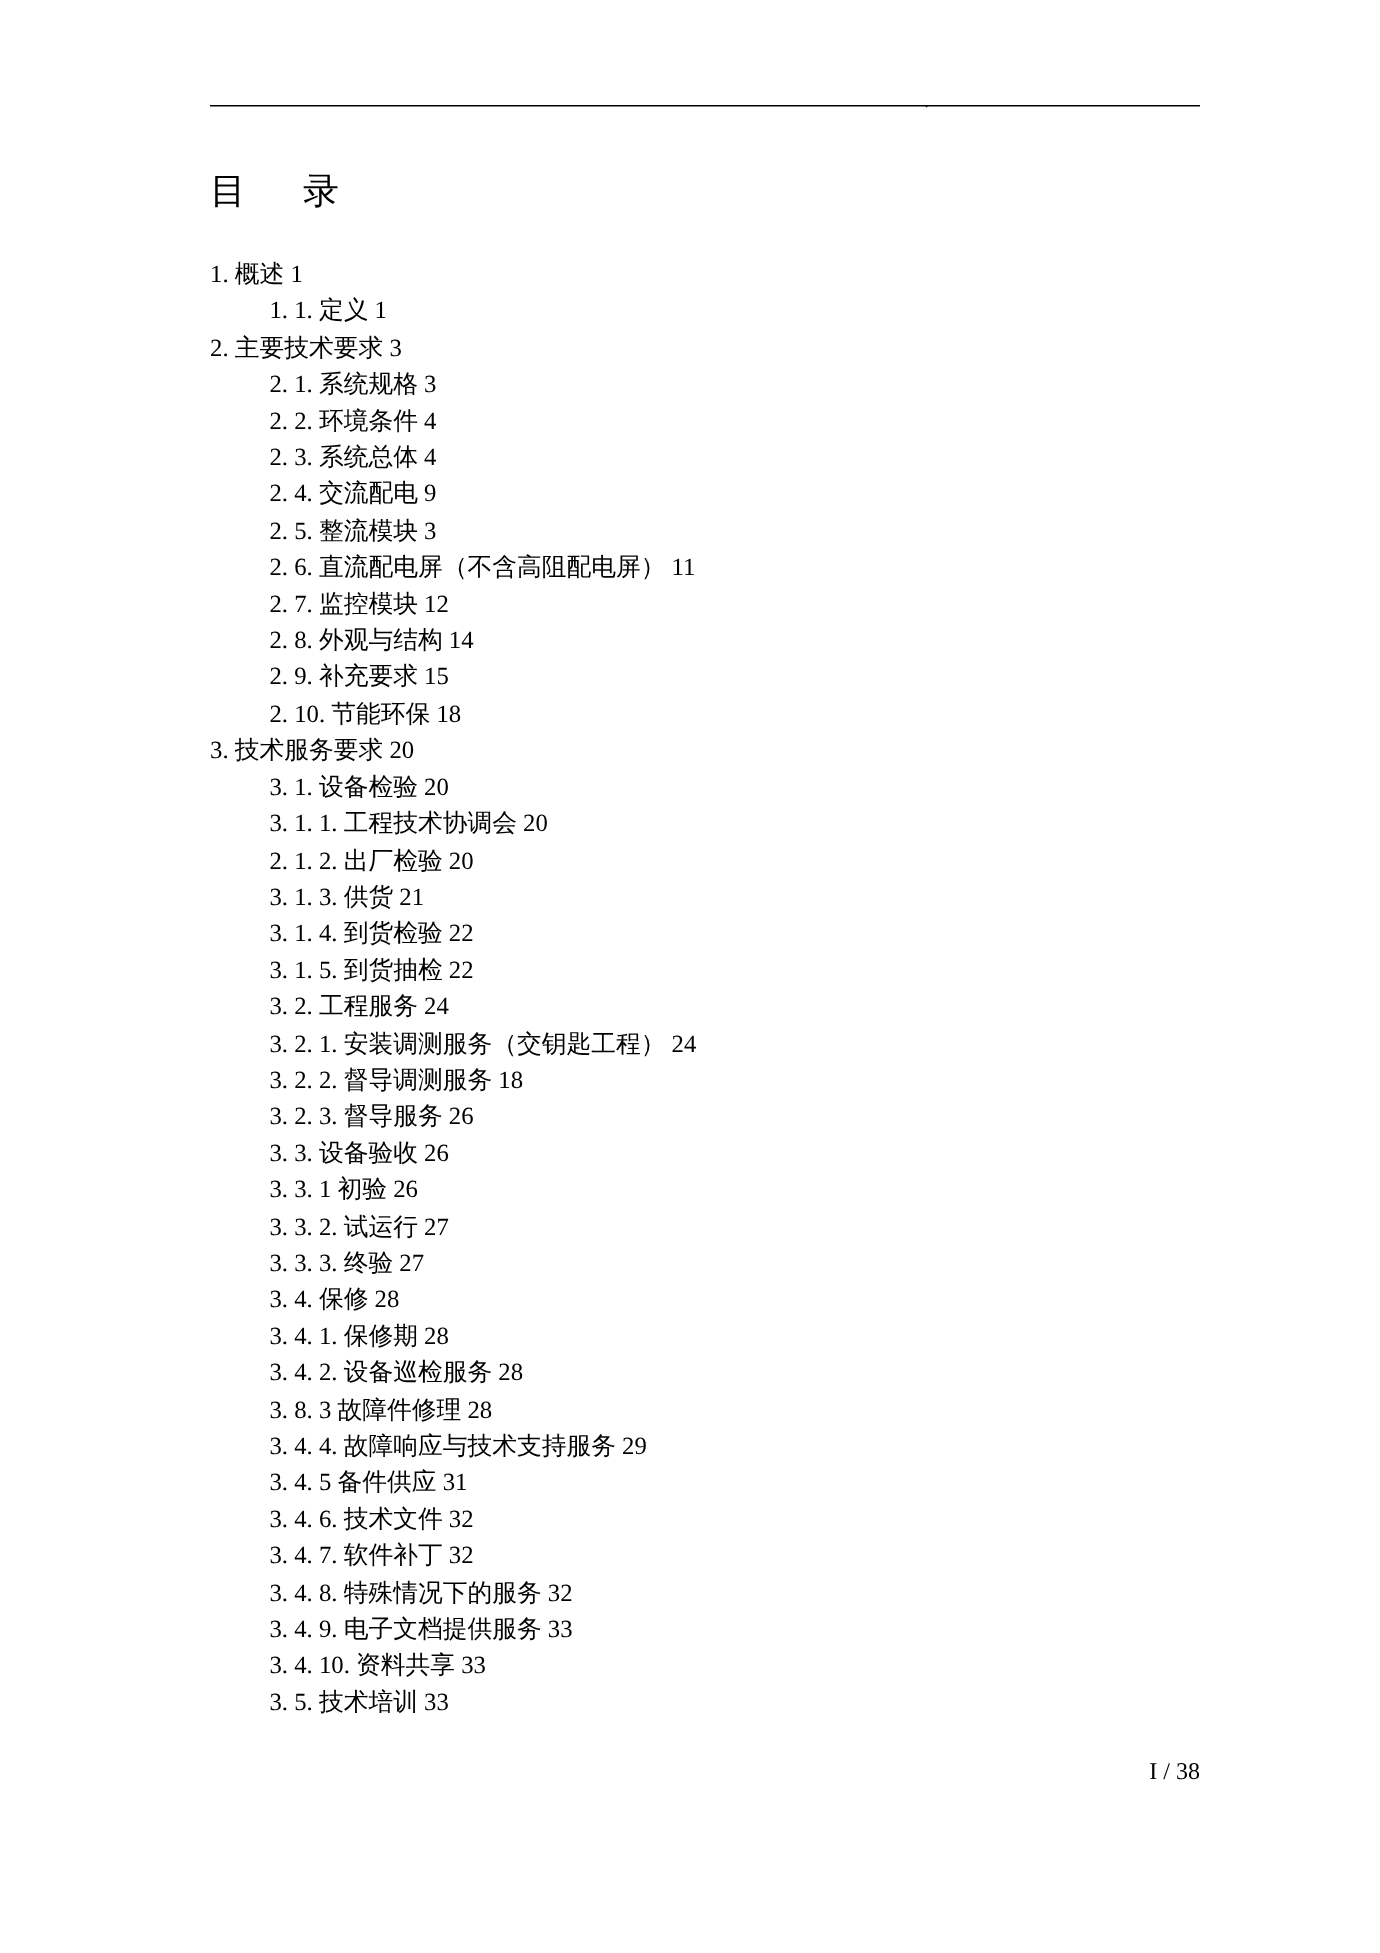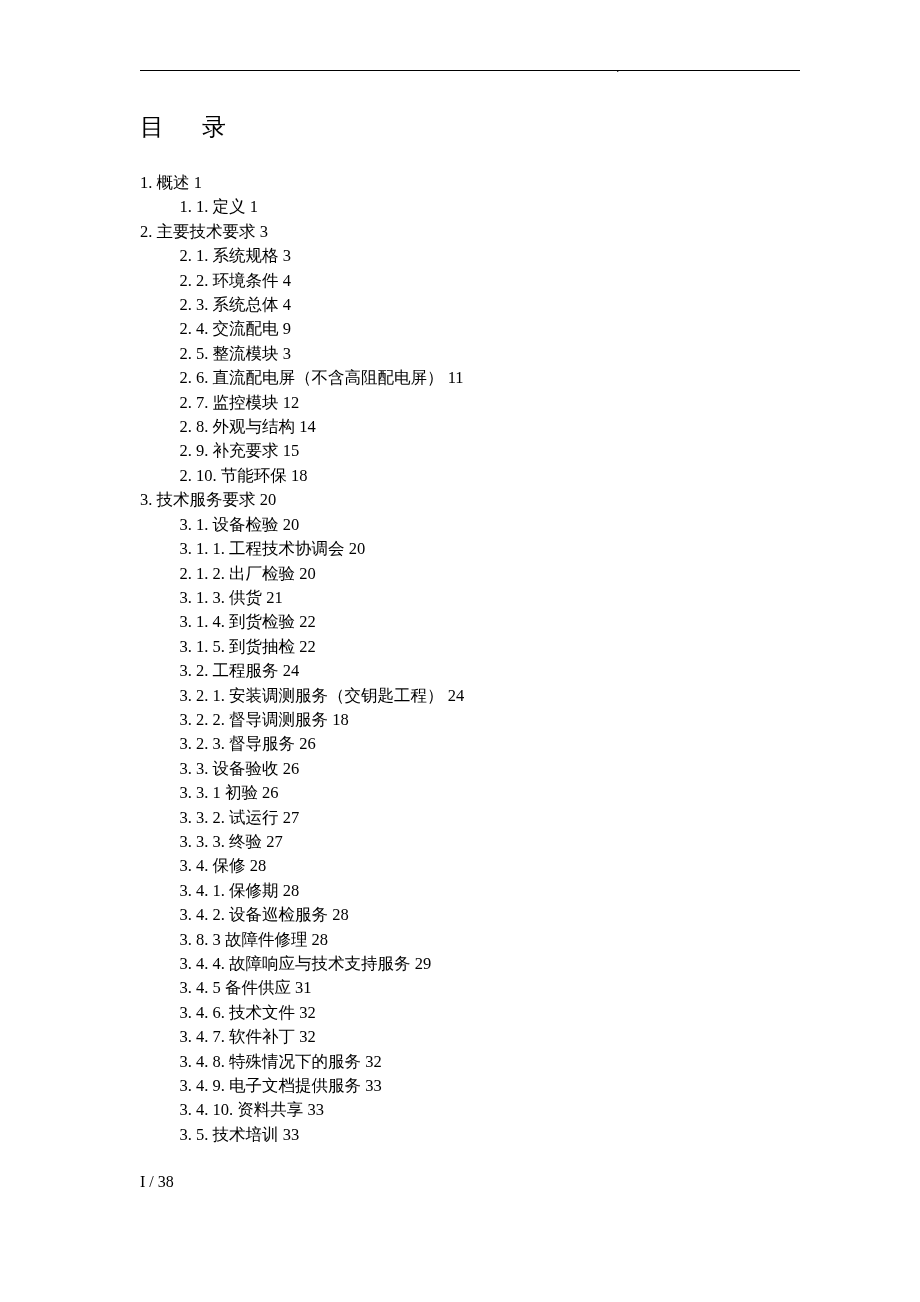--- a/index.html
+++ b/index.html
@@ -45,21 +45,21 @@
     line-height: 1.48;
     font-family: Liberation Serif, serif;
   }
   .lvl1 { margin-left: 0;   }
   .lvl2 { margin-left: 2.4em; }
   .lvl3 { margin-left: 2.4em; } 
   .num-suffix {
     
   }
   .footer {
-    text-align: left;
+    text-align: right;
     font-size: 16px;
     margin-top: 26px;
     font-family: "SimSun", serif;
   }
 </style>
 </head>
 <body>
 
 <div class="page">
 

